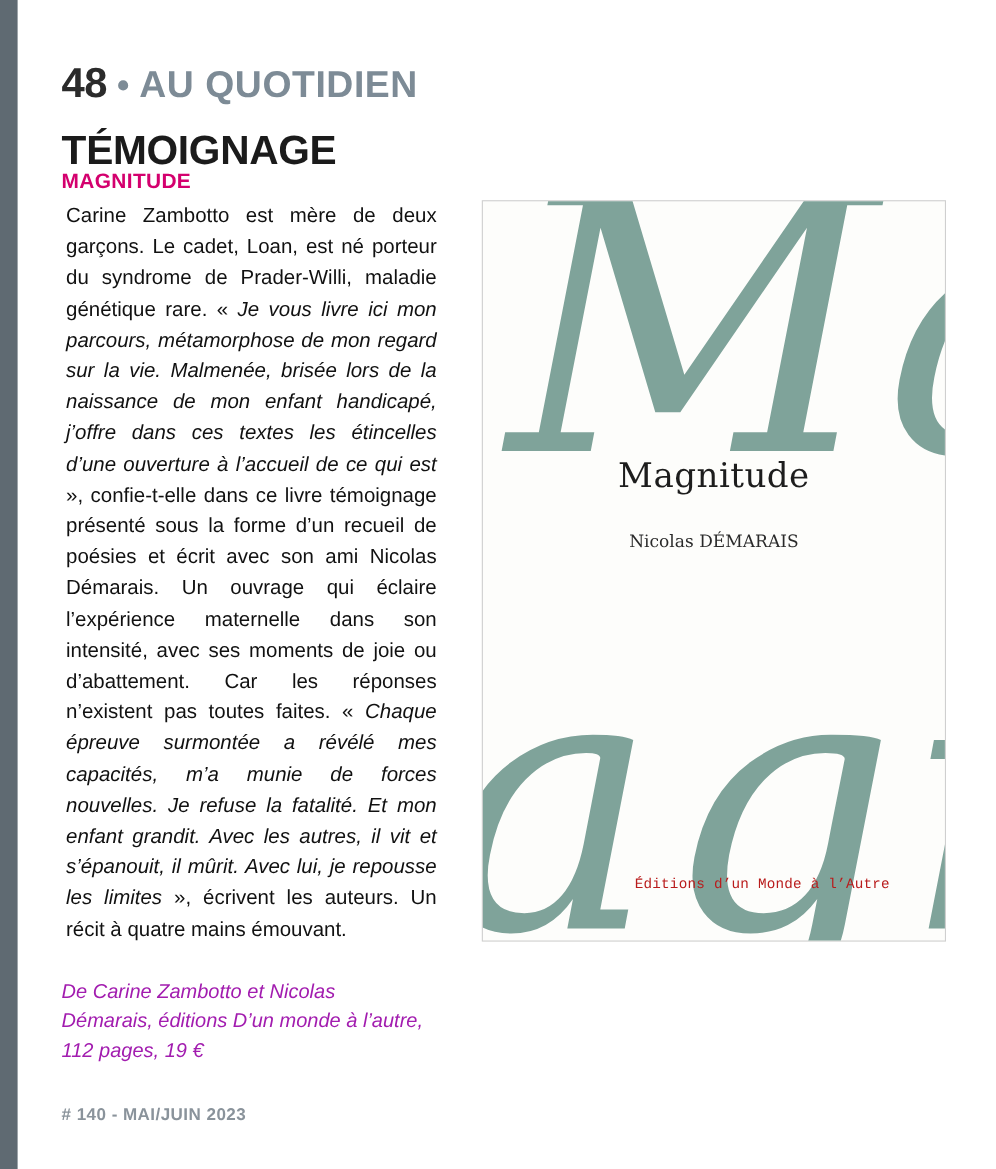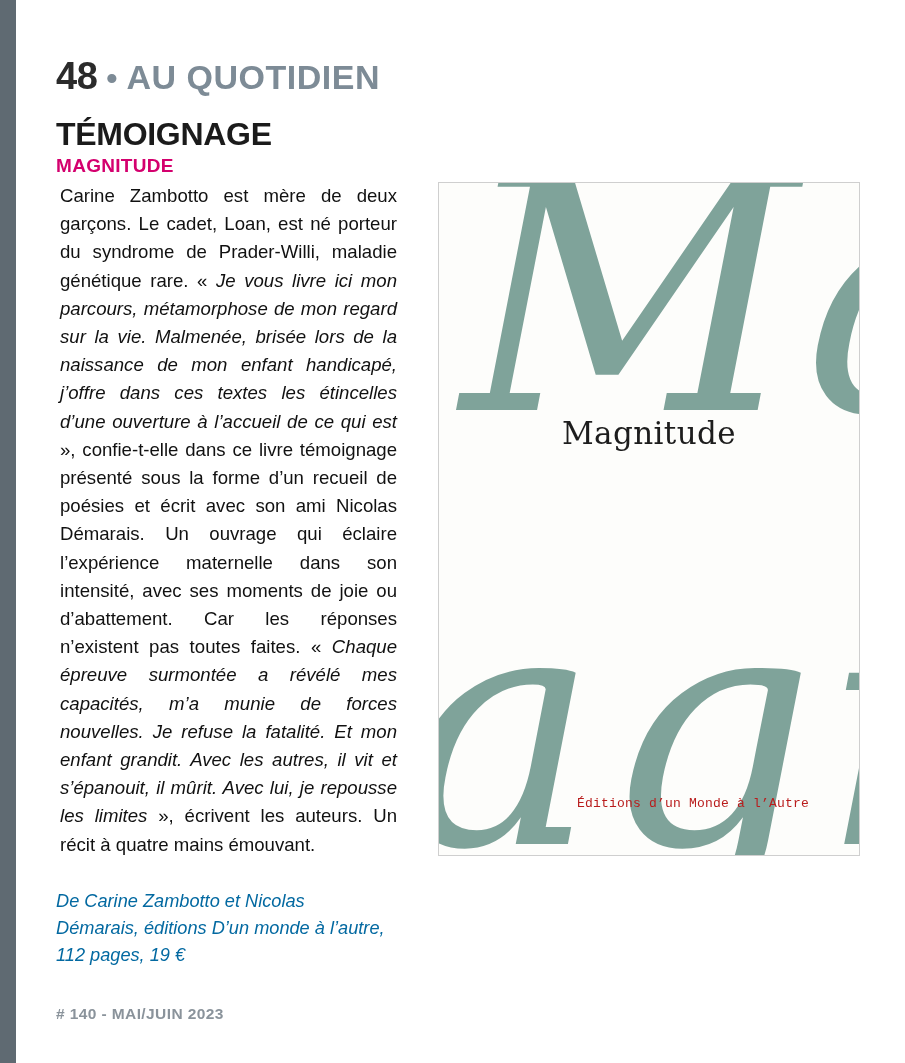--- a/index.html
+++ b/index.html
@@ -63,21 +63,21 @@
     font-weight: bold;
     color: #7d8b96;
     letter-spacing: 0.5px;
     margin-top: 32px;
   }
   
   .kicker {
     position: absolute;
     left: 0;
     top: 116px;
-    font-size: 32px;
+    font-size: 37px;
     font-weight: bold;
     color: #1b1b1b;
     letter-spacing: -0.3px;
   }
   .subkicker {
     position: absolute;
     left: 0;
     top: 155px;
     font-size: 19px;
     font-weight: bold;
@@ -105,21 +105,21 @@
   }
   
   .credit {
     position: absolute;
     left: 0;
     top: 888px;
     width: 330px;
     font-size: 18.2px;
     line-height: 27px;
     font-style: italic;
-    color: #0369a1;
+    color: #a21caf;
   }
   
   .footer {
     position: absolute;
     left: 0;
     top: 1005px;
     font-size: 15.5px;
     font-weight: bold;
     color: #8a939b;
     letter-spacing: 0.4px;
@@ -215,19 +215,20 @@
     <div class="credit">De Carine Zambotto et Nicolas Démarais, éditions D’un monde à l’autre, 112 pages, 19 €</div>
 
     <div class="footer"># 140 - MAI/JUIN 2023</div>
 
     <div class="cover">
       <div class="cover-script script-top">Magn</div>
       <div class="cover-script script-bottom">agnitu</div>
       <div class="cover-center">
         <div class="cover-title">Magnitude</div>
         <div class="cover-authors">
+          <div>Nicolas DÉMARAIS</div>
         </div>
       </div>
       <div class="cover-publisher">Éditions d’un Monde à l’Autre</div>
     </div>
 
   </div>
 </div>
 
 </body></html>

